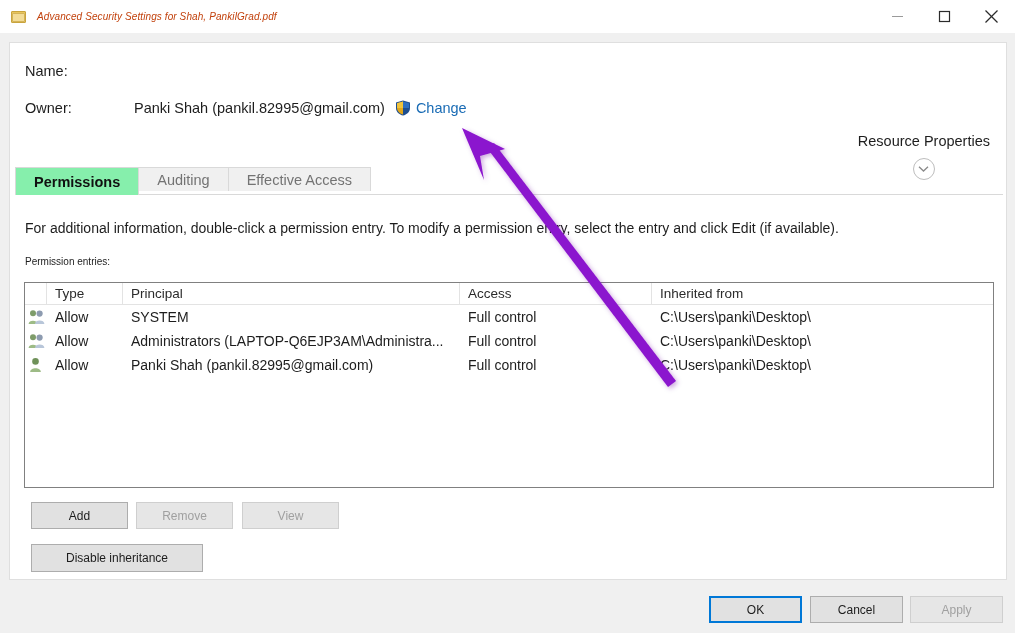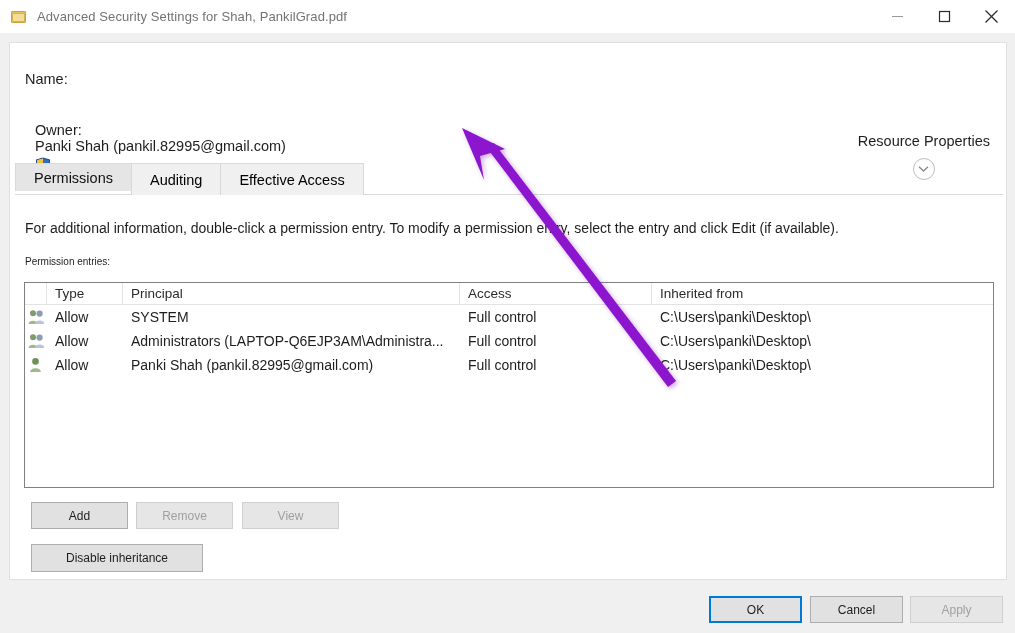--- a/index.html
+++ b/index.html
@@ -35,23 +35,24 @@
     border-radius: 1px;
   }
   .title-icon .f-front {
     position: absolute; left: 1px; top: 4px;
     width: 13px; height: 9px;
     background: #f3dc97;
     border: 1px solid #d4b358;
     border-radius: 1px;
   }
   .title-text {
-    font-size: 13px; color: #737373;
+    font-size: 10px; color: #c2410c;
     letter-spacing: 0.1px;
     white-space: nowrap;
+    font-style: italic;
   }
   .caption-buttons {
     position: absolute; right: 0; top: 0;
     height: 33px; display: flex;
   }
   .cap-btn {
     width: 47px; height: 33px;
     display: flex; align-items: center; justify-content: center;
     background: transparent;
   }
@@ -65,22 +66,22 @@
     border: 1px solid #dfdfdf;
   }
 
   
   .field-row {
     position: absolute; left: 15px;
     display: flex; align-items: baseline;
     font-size: 14.5px; color: #1d1d1d;
     white-space: nowrap;
   }
-  #row-name  { top: 28px; align-items: center; }
-  #row-owner { top: 79px; flex-direction: column; }
+  #row-name  { top: 20px; align-items: center; }
+  #row-owner { top: 54px; }
   .field-label { width: 109px; flex: 0 0 auto; }
   .field-value { }
 
   .shield-icon {
     display: inline-block; position: relative;
     width: 16px; height: 16px;
     margin-left: 10px; margin-right: 5px;
     top: 3px;
   }
   .shield-icon svg { display: block; }
@@ -107,34 +108,35 @@
   .tabstrip {
     position: absolute; left: 5px; top: 125px;
     width: 988px; height: 27px;
   }
   .tab-underline {
     position: absolute; left: 0; bottom: 0;
     width: 988px; height: 1px; background: #d9d9d9;
   }
   .tabs { position: absolute; left: 0; bottom: 0; display: flex; }
   .tab {
-    height: 32px; padding: 0 18px;
+    height: 24px; padding: 0 18px;
     display: flex; align-items: center;
-    font-size: 14.5px; color: #000000;
+    font-size: 14.5px; color: #737373;
     border: 1px solid #d9d9d9;
     border-bottom: none;
     background: #f0f0f0;
     margin-right: -1px;
     white-space: nowrap;
   }
   .tab.active {
-    background: #e5e5e5;
+    background: #86efac;
     color: #111;
     position: relative; z-index: 2;
     height: 28px;
+    font-weight: bold;
   }
 
   
   .info-text {
     position: absolute; left: 15px; top: 177px;
     font-size: 14px; color: #1d1d1d; white-space: nowrap;
   }
   .entries-label {
     position: absolute; left: 15px; top: 213px;
     font-size: 10px; color: #1d1d1d; white-space: nowrap;

